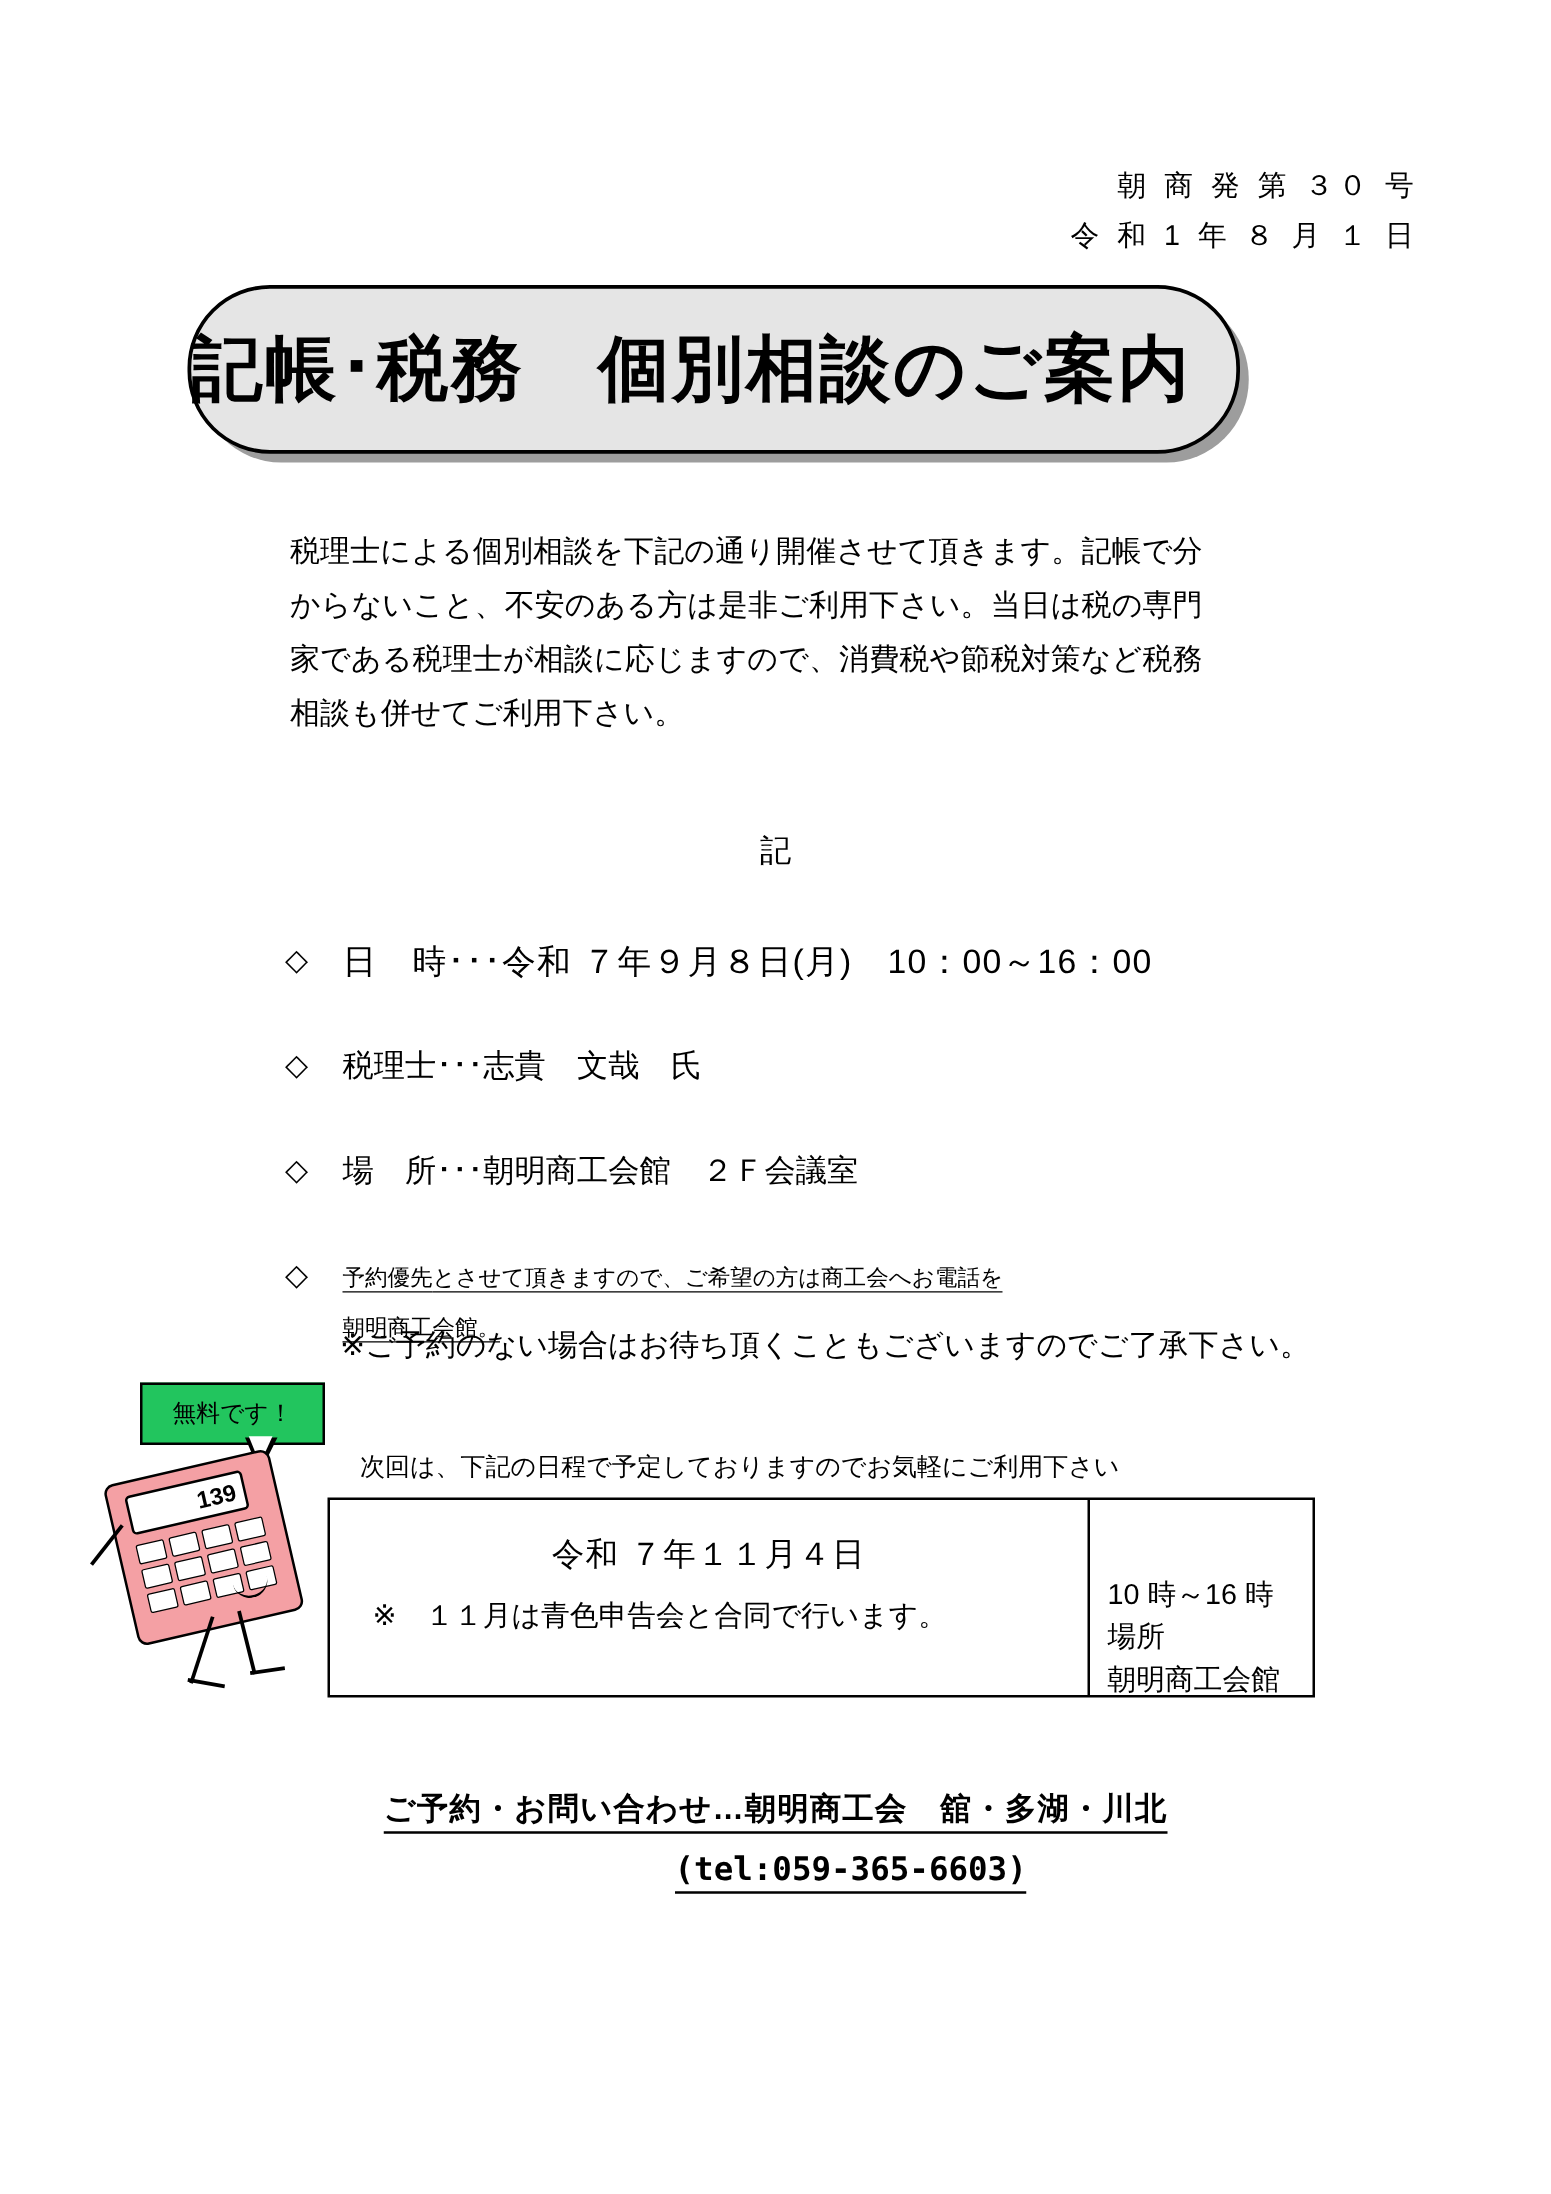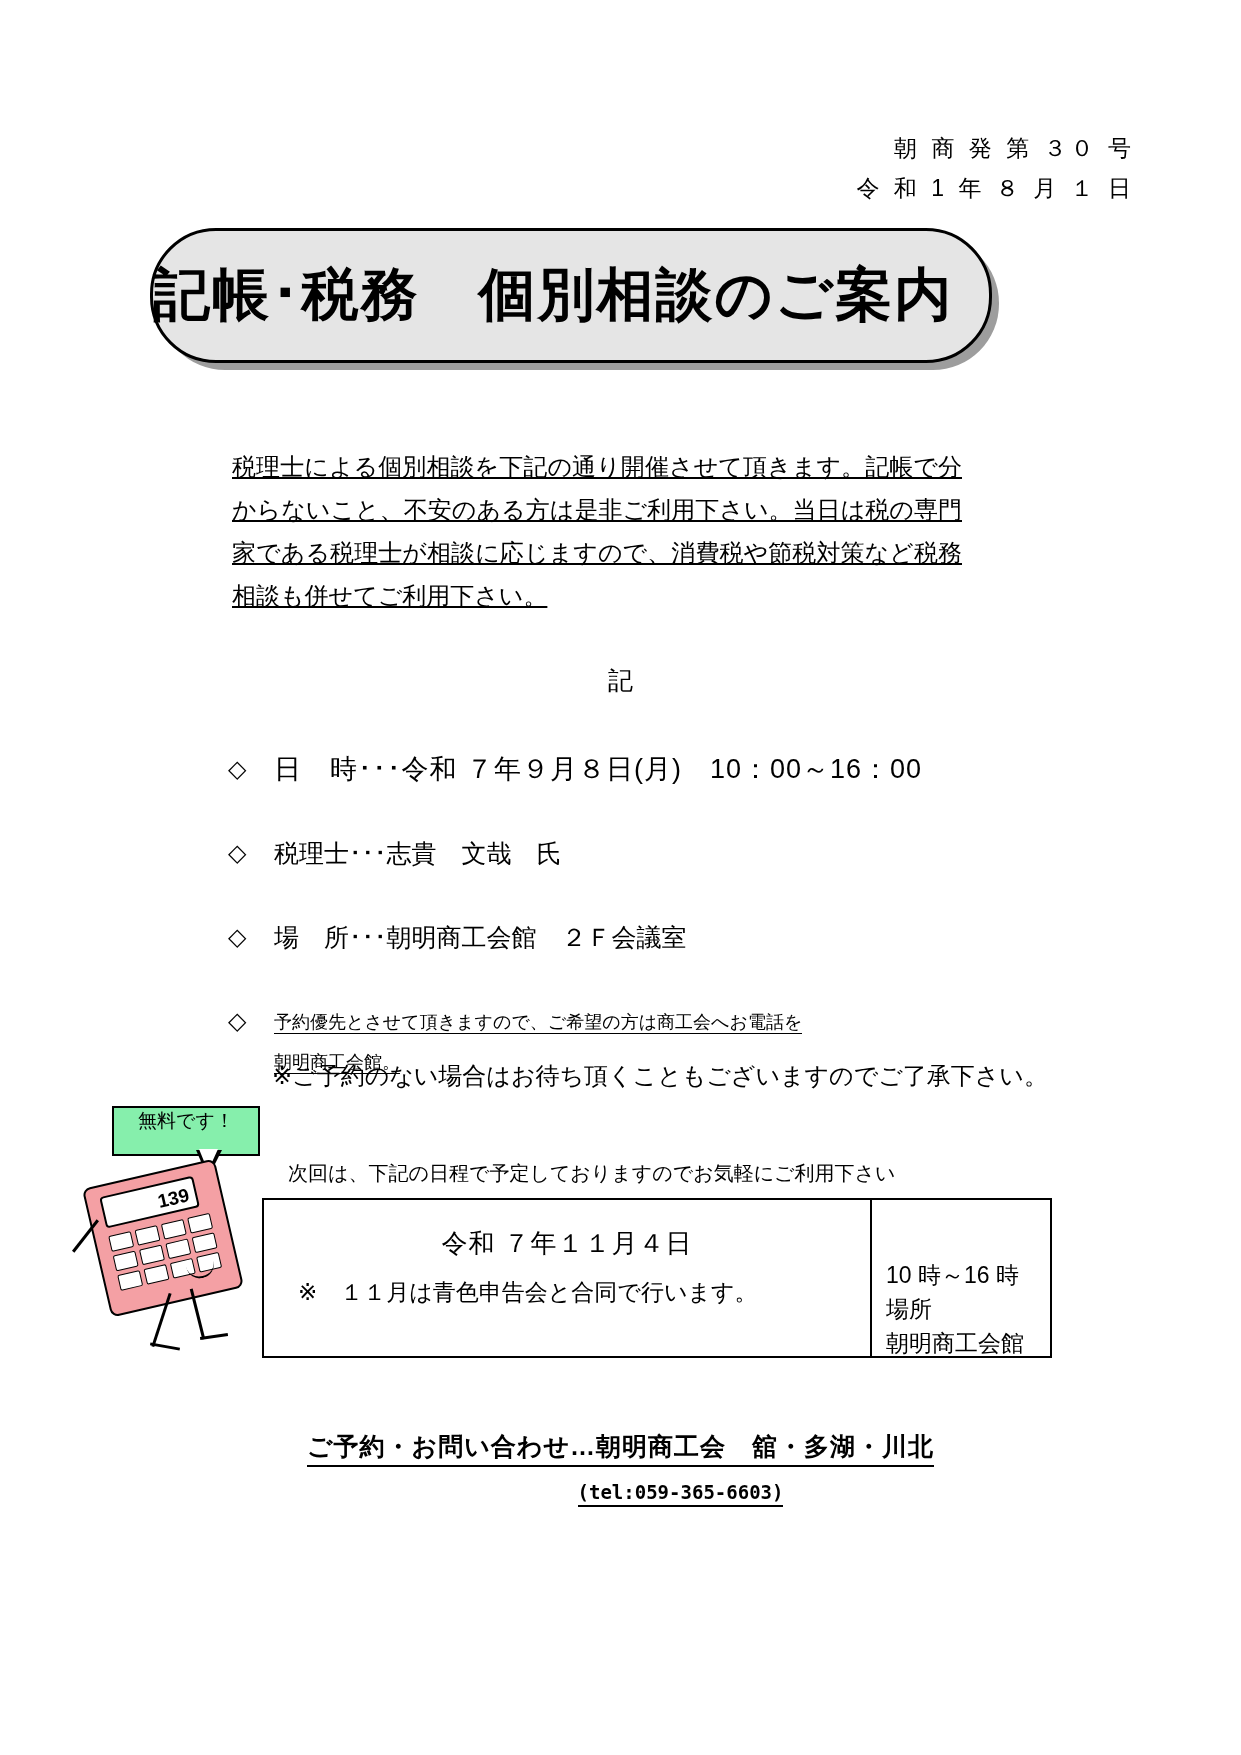--- a/index.html
+++ b/index.html
@@ -68,26 +68,25 @@
     font-size: 57px;
     font-weight: bold;
     letter-spacing: 2px;
     white-space: nowrap;
   }
 
   
   .intro {
     position: absolute;
     left: 232px;
-    top: 445px;
+    top: 420px;
     width: 730px;
     font-size: 24px;
     line-height: 43px;
     text-align: justify;
-    text-decoration: underline;
   }
 
   
   .ki {
     position: absolute;
     left: 0;
     top: 664px;
     width: 1241px;
     text-align: center;
     font-size: 25px;
@@ -139,22 +138,23 @@
   }
 
   
   .callout {
     position: absolute;
     left: 112px;
     top: 1106px;
     width: 144px;
     height: 46px;
     border: 2px solid #000;
-    background: #86efac;
+    background: #22c55e;
     display: flex;
+    align-items: center;
     justify-content: center;
     font-size: 19px;
   }
   .callout-tail {
     position: absolute;
     left: 196px;
     top: 1150px;
     width: 0; height: 0;
     border-left: 12px solid transparent;
     border-right: 14px solid transparent;
@@ -290,21 +290,21 @@
     font-weight: bold;
     border-bottom: 2px solid #000;
     padding-bottom: 2px;
     letter-spacing: 1px;
   }
   .contact-line2 {
     margin-top: 14px;
     margin-left: 120px;
     display: inline-block;
     font-family: "DejaVu Sans Mono", "Liberation Mono", monospace;
-    font-size: 19px;
+    font-size: 26px;
     font-weight: bold;
     border-bottom: 2px solid #000;
     padding-bottom: 2px;
   }
 </style>
 </head>
 <body>
 
 <div class="doc">
 

